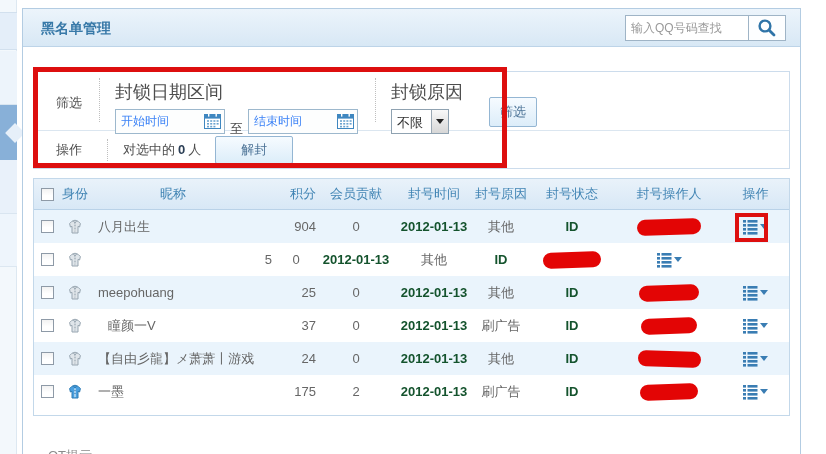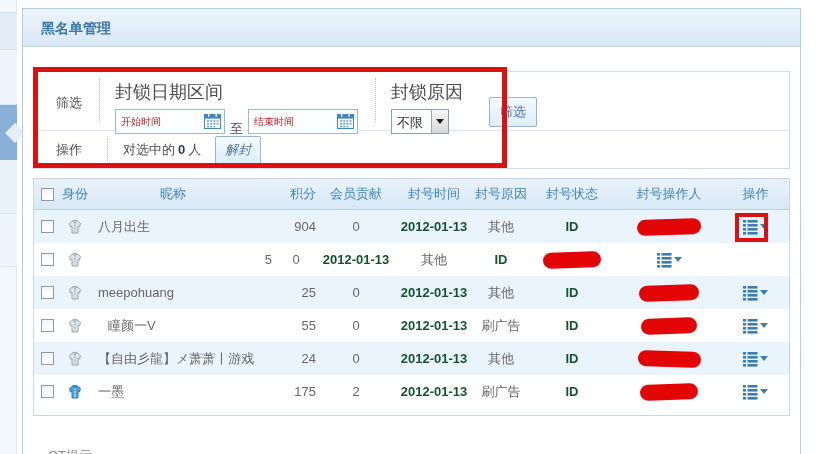--- a/index.html
+++ b/index.html
@@ -51,36 +51,36 @@
   .vsep { border-left:1px dotted #bfbfbf; }
   .vsep-tall { height:44px; margin:6px 15px 0 17px; }
   .vsep-short { height:22px; margin:0 15px 0 25px; }
 
   .fgroup { display:flex; flex-direction:column; margin-top:8px; }
   .fgroup-label { font-size:18px; color:#4d4d4d; margin-bottom:5px; }
   .controls { display:flex; align-items:flex-end; }
 
   .date-input { width:110px; height:25px; border:1px solid #9db8cd; background:#fdfefe;
     display:flex; align-items:center; justify-content:space-between; padding:0 3px 0 5px; }
-  .date-ph { font-size:10px; color:#b91c1c; }
+  .date-ph { font-size:12px; color:#3b82f6; }
   .to-label { font-size:13px; color:#4d4d4d; margin:0 5px; position:relative; top:4px; }
 
   .select-box { width:58px; height:25px; border:1px solid #8fa2b1; background:#fff;
     display:flex; align-items:stretch; }
   .select-value { flex:1; font-size:13px; color:#333; padding:4px 0 0 5px; }
   .select-arrow-btn { width:17px; border-left:1px solid #9aa8b4;
     background:linear-gradient(#f8f8f8,#d7d7d7); display:flex; align-items:center; justify-content:center; }
   .caret-black { width:0; height:0; border-left:4px solid transparent;
     border-right:4px solid transparent; border-top:5px solid #222; }
 
   .btn-lite { border:1px solid #94b6d3; background:linear-gradient(#f6fbff,#dcedf9);
     color:#4c7396; font-size:13px; font-family:inherit; border-radius:2px;
     padding:5px 10px; cursor:pointer; }
   .filter-submit { margin:25px 0 0 26px; }
-  .unban-btn { margin-left:14px; padding:4px 9px;font-style:italic; }
+  .unban-btn { margin-left:14px; padding:4px 25px; }
 
   .selected-text { font-size:13px; color:#4d4d4d; }
   .selected-count { font-weight:bold; color:#2b3e55; margin:0 3px; }
 
   
   .blacklist-table { position:absolute; left:10px; right:10px; top:169px;
     border:1px solid #c3d8ea; background:#fff; padding-bottom:7px; }
   .tgrid { display:grid;
     grid-template-columns:26px 30px 184px 44px 76px 80px 54px 88px 106px 1fr;
     align-items:center; }
@@ -174,20 +174,28 @@
   <div class="sliver-seg seg3"></div>
   <div class="sliver-seg seg4"></div>
   <div class="sliver-seg seg5"></div>
   <div class="sliver-diamond"></div>
 </div>
 
 <div class="panel">
 
   <div class="panel-header">
     <div class="page-title">黑名单管理</div>
+    <div class="search-box">
+      <input class="search-input" type="text" placeholder="输入QQ号码查找" style="">
+      <button class="search-btn">
+        <svg width="20" height="20" viewBox="0 0 20 20">
+            <use href="#ic-magnifier"></use>
+          </svg>
+      </button>
+    </div>
   </div>
 
   <div class="filter-box">
     <div class="filter-row">
       <span class="section-label">筛选</span>
       <span class="vsep vsep-tall"></span>
 
       <div class="fgroup">
         <span class="fgroup-label">封锁日期区间</span>
         <div class="controls">
@@ -336,21 +344,21 @@
     <div class="tgrid trow">
       <div class="icon-cell">
           <div class="checkbox"></div>
         </div>
       <div class="icon-cell">
           <svg width="16" height="16" viewBox="0 0 16 16">
             <use href="#ic-shirt-member"></use>
           </svg>
         </div>
       <div class="c-nick" style="padding-left:18px">瞳颜一V</div>
-      <div class="c-right">55</div>
+      <div class="c-right">37</div>
       <div class="c-center">0</div>
       <div class="c-center c-time">2012-01-13</div>
       <div class="c-center">刷广告</div>
       <div class="c-center c-status">ID</div>
       <div>
           <div class="redaction r-w4"></div>
         </div>
       <div>
           <button class="action-btn">
         <svg width="15" height="16" viewBox="0 0 15 16">

